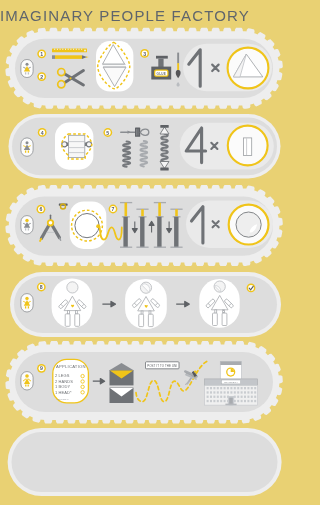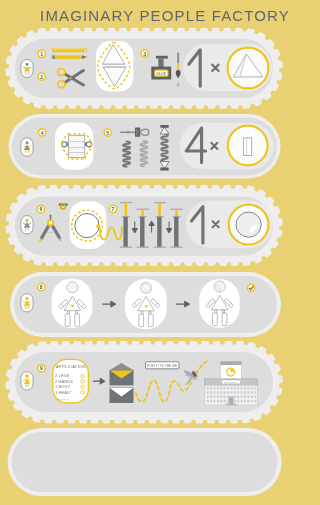--- a/index.html
+++ b/index.html
@@ -1,19 +1,19 @@
 <!DOCTYPE html>
 <html><head>
 <meta charset="utf-8">
 <style>
   *{margin:0;padding:0;box-sizing:border-box}
   html,body{width:290px;height:505px;overflow:hidden}
   body{background:#e9d173;font-family:"Liberation Sans",sans-serif}
   .page{position:relative;width:290px;height:505px}
-  .title{position:absolute;left:0;top:7px;width:290px;text-align:right;
+  .title{position:absolute;left:0;top:7px;width:290px;text-align:left;
          font-size:15px;letter-spacing:1.15px;color:#5f656c;font-weight:400;white-space:nowrap}
   svg.layer{position:absolute;left:0;top:0}
   .gray{fill:#dddddd}
   .white{fill:#eeeeee}
 </style>
 </head>
 <body>
 
 <div class="page">
 <svg class="layer" width="290" height="505" viewBox="0 0 290 505">

